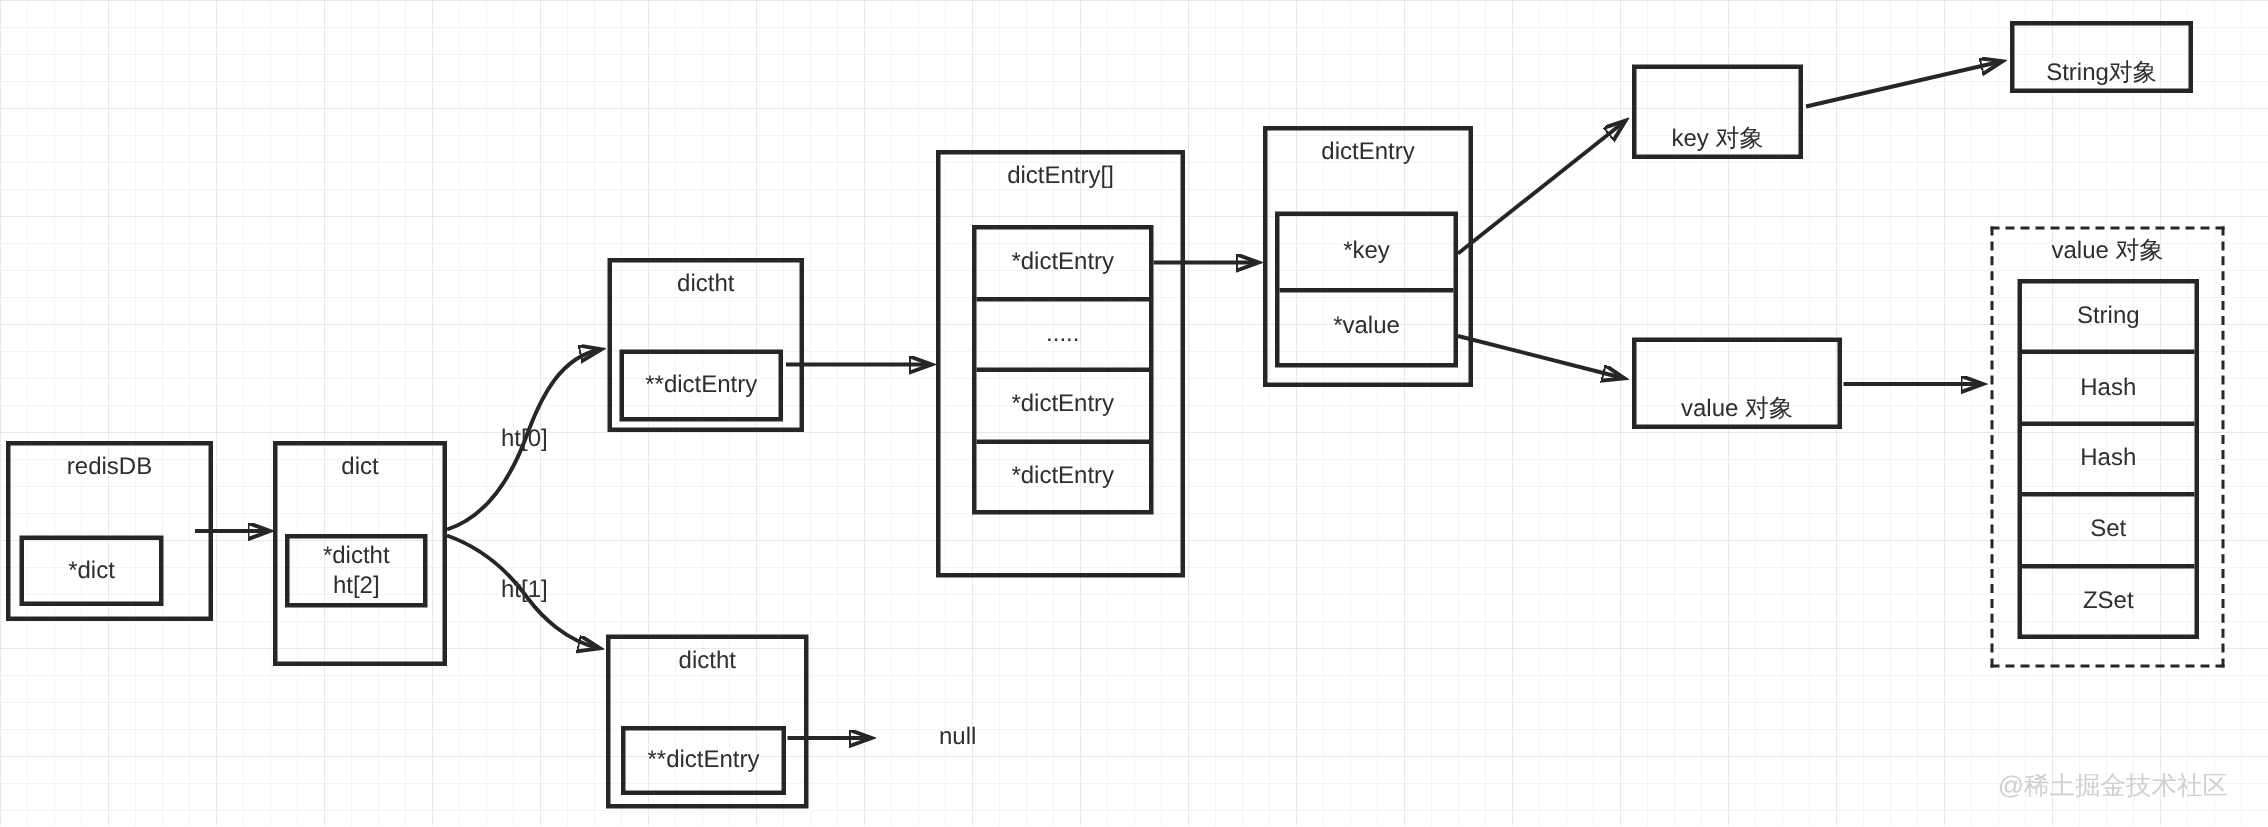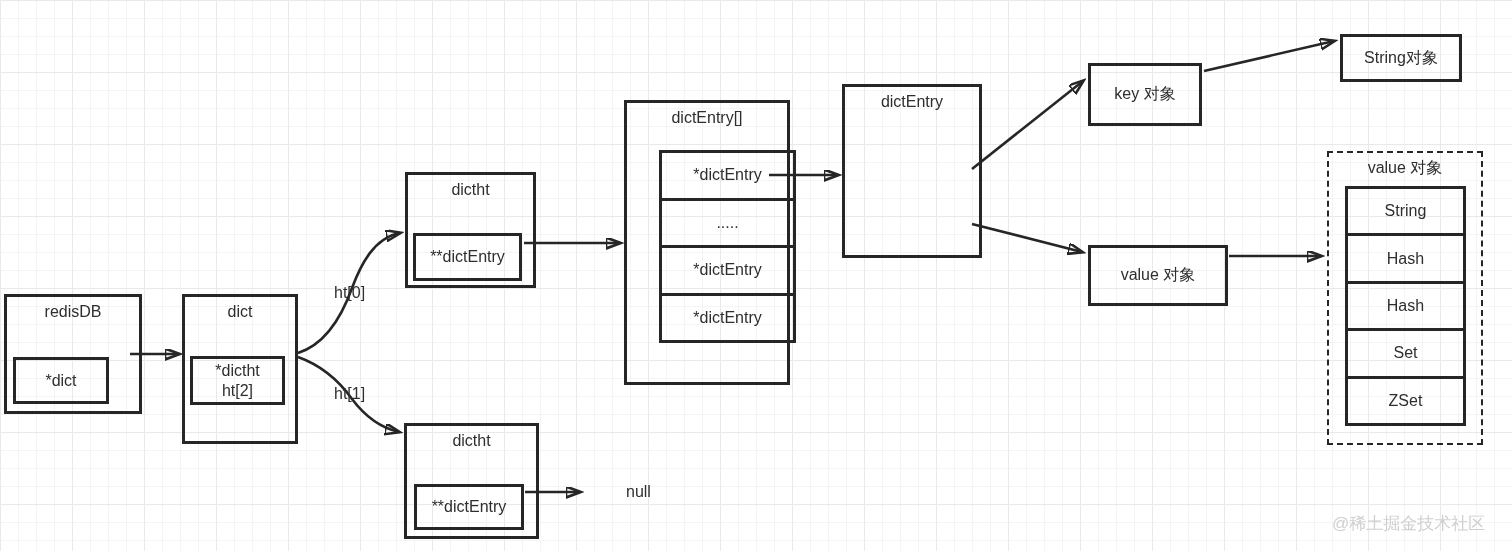--- a/index.html
+++ b/index.html
@@ -57,25 +57,24 @@
     flex:1;
     display:flex;
     align-items:center;
     justify-content:center;
     font-size:16px;
     white-space:nowrap;
   }
   .cell + .cell{border-top:3px solid #262626;}
   .labelbox{
     display:flex;
-    align-items:center;
+    align-items:flex-end;
     justify-content:center;
     font-size:16px;
     white-space:nowrap;
-    margin-top:20px;
   }
   .edge-label{
     position:absolute;
     font-size:16px;
     z-index:3;
     white-space:nowrap;
   }
   svg.arrow-layer{
     position:absolute;
     left:0;top:0;
@@ -126,30 +125,34 @@
 
   <div class="node" style="left:404px;top:423px;width:135px;height:116px">
     <div class="node-title">dictht</div>
     <div class="field" style="left:7px;top:43px;width:110px;height:46px">
       <span>**dictEntry</span>
     </div>
   </div>
 
   <div class="node" style="left:624px;top:100px;width:166px;height:285px">
     <div class="node-title">dictEntry[]</div>
-    <div class="stack" style="left:32px;top:47px;width:137px;height:193px">
+    <div class="stack" style="left:21px;top:47px;width:121px;height:193px">
       <div class="cell">*dictEntry</div>
       <div class="cell">.....</div>
       <div class="cell">*dictEntry</div>
       <div class="cell">*dictEntry</div>
     </div>
   </div>
 
   <div class="node" style="left:842px;top:84px;width:140px;height:174px">
     <div class="node-title">dictEntry</div>
+    <div class="stack" style="left:5px;top:54px;width:122px;height:104px">
+      <div class="cell">*key</div>
+      <div class="cell">*value</div>
+    </div>
   </div>
 
   <div class="node labelbox" style="left:1088px;top:43px;width:114px;height:63px">
     <span>key 对象</span>
   </div>
 
   <div class="node labelbox" style="left:1340px;top:14px;width:122px;height:48px">
     <span>String对象</span>
   </div>
 

